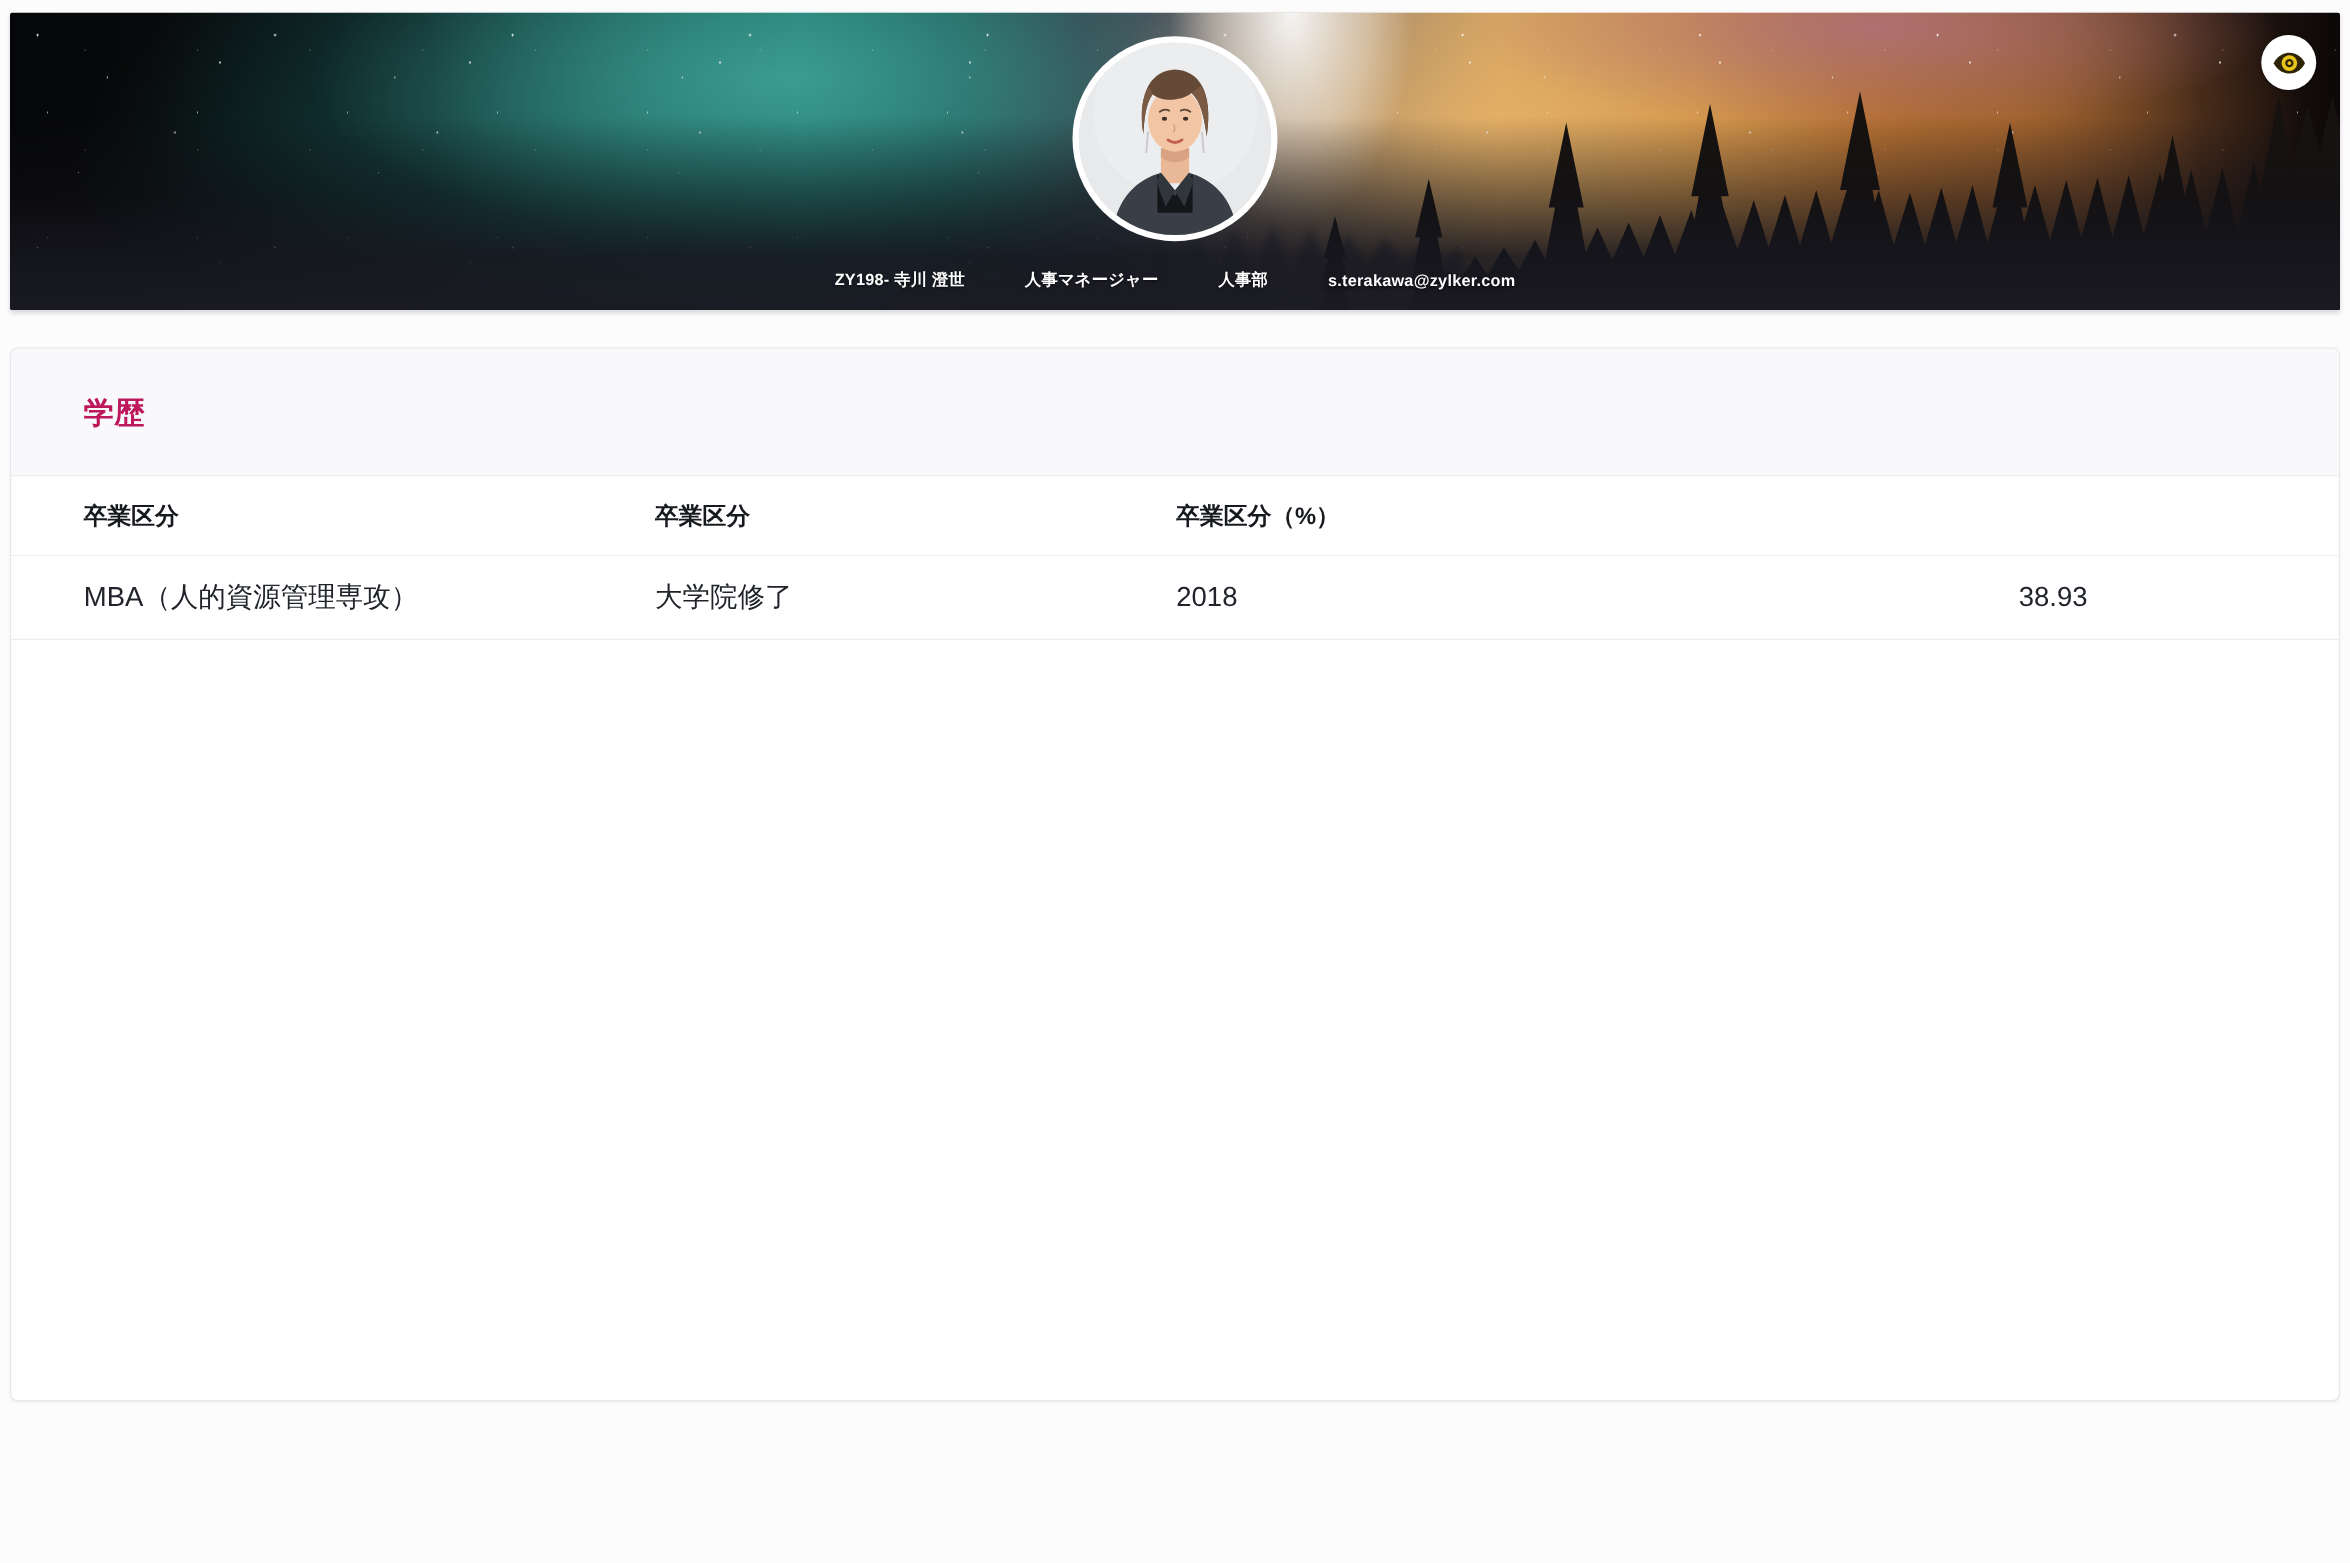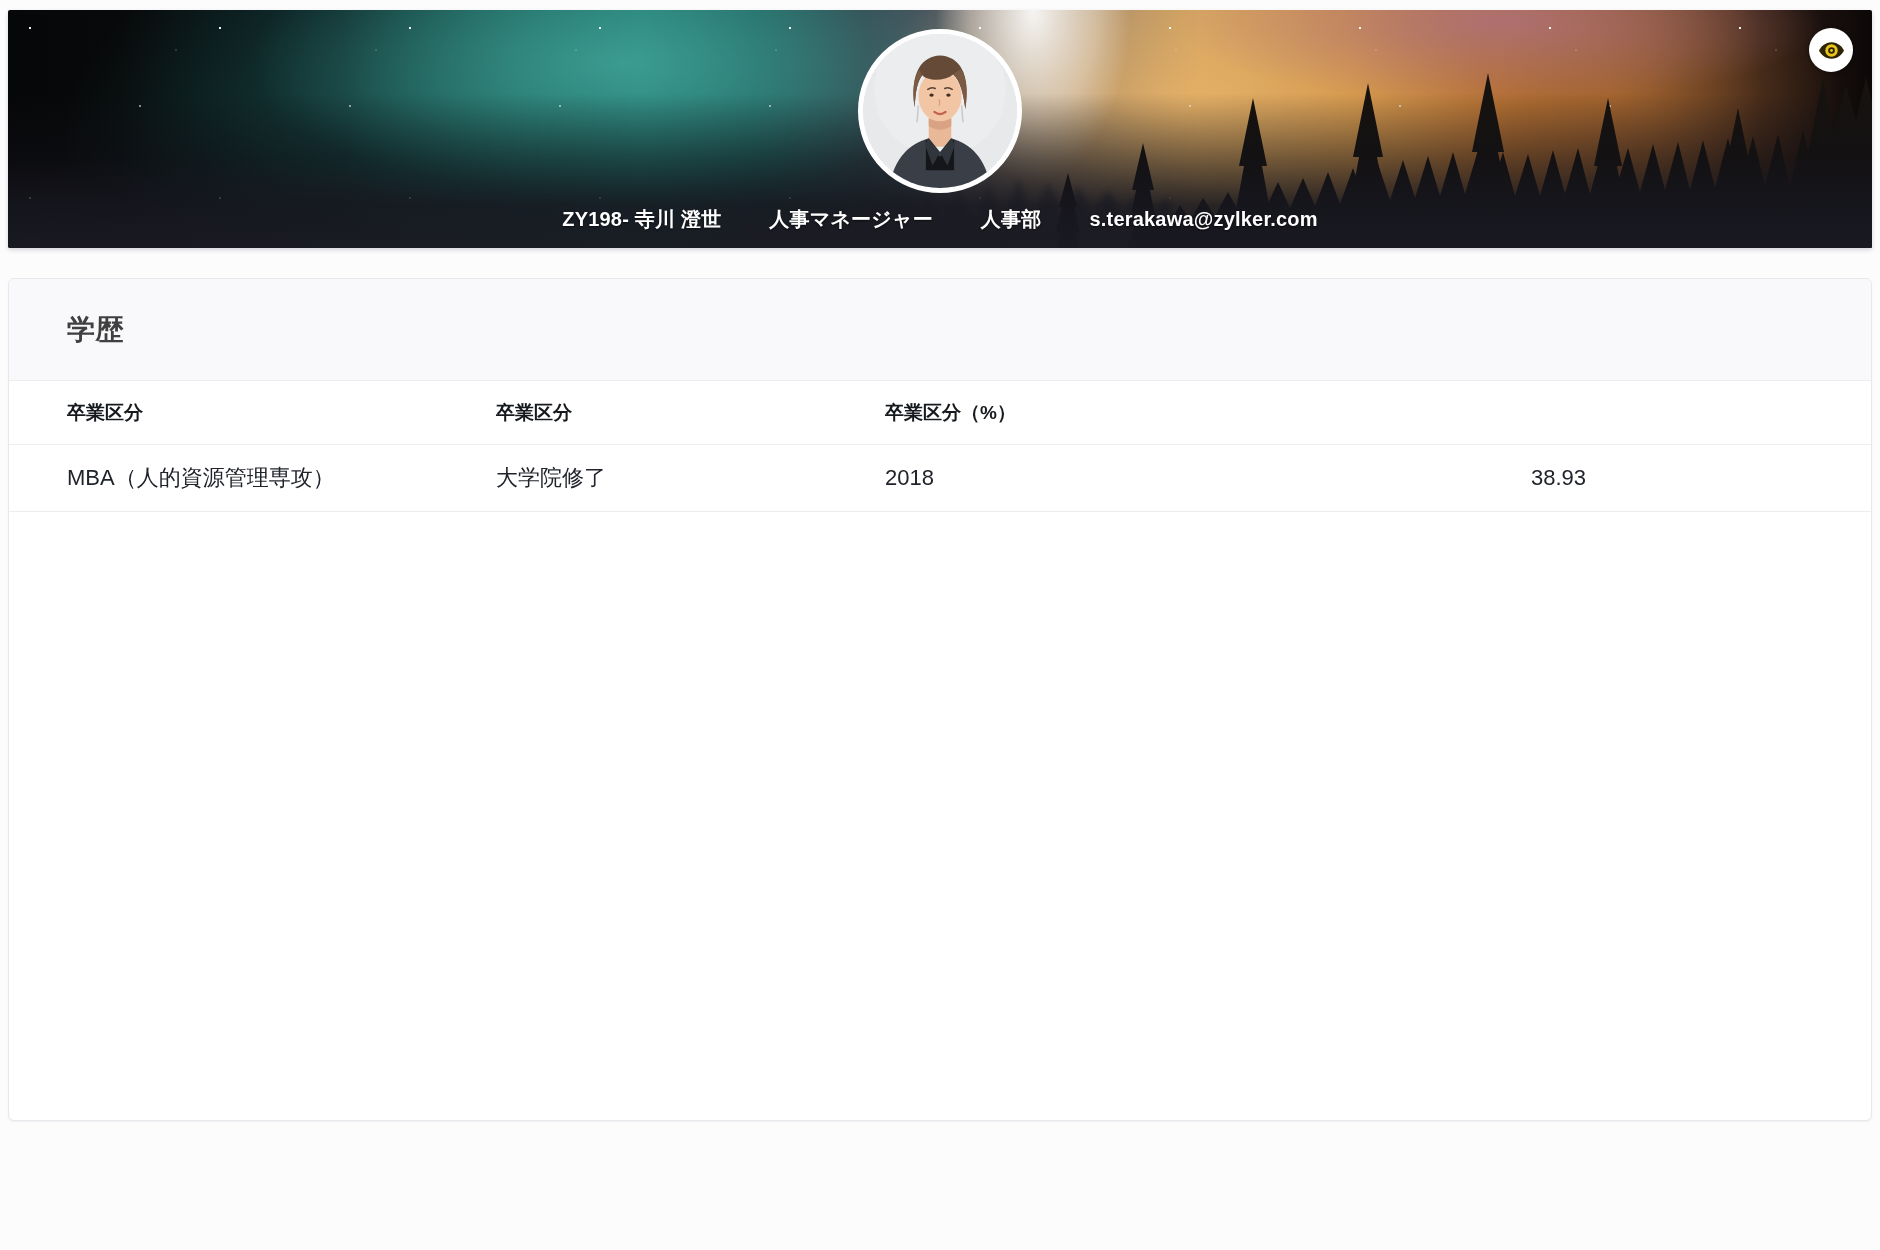--- a/index.html
+++ b/index.html
@@ -57,21 +57,21 @@
     top: 19px; left: 50%; transform: translateX(-50%);
     width: 164px; height: 164px; border-radius: 50%;
     border: 5px solid #ffffff; overflow: hidden;
     background: #e8e9eb; cursor: pointer;
   }
   .avatar svg { display: block; width: 100%; height: 100%; }
 
   .profile-bar {
     position: absolute; z-index: 5; left: 0; right: 0; bottom: 15px;
     display: flex; justify-content: center; align-items: center; gap: 48px;
-    color: #ffffff; font-weight: bold; font-size: 20px;
+    color: #ffffff; font-weight: bold; font-size: 13px;
     text-shadow: 0 1px 2px rgba(0,0,0,.6);
     letter-spacing: .2px;
   }
 
   .eye-btn {
     position: absolute; z-index: 6; top: 18px; right: 19px;
     width: 44px; height: 44px; border-radius: 50%;
     background: #ffffff; border: none; cursor: pointer;
     display: flex; align-items: center; justify-content: center;
     box-shadow: 0 1px 4px rgba(0,0,0,.35);
@@ -87,27 +87,28 @@
     box-shadow: 0 1px 2px rgba(60,60,80,.06);
     overflow: hidden;
   }
   .card-head {
     height: 102px;
     background: #f9f9fb;
     border-bottom: 1px solid #ededf0;
     display: flex; align-items: center;
     padding-left: 58px;
   }
-  .card-title { font-size: 28px; font-weight: bold; color: #404040; letter-spacing: .5px; }
+  .card-title { font-size: 24px; font-weight: bold; color: #be185d; letter-spacing: .5px; }
 
   .grid-row {
     display: grid;
     grid-template-columns: 429px 389px 646px 1fr;
     align-items: center;
     padding-left: 58px;
+    gap: 28px;
   }
   .thead {
     height: 64px;
     border-bottom: 1px solid #ededf0;
     font-size: 19px; font-weight: bold; color: #16191d;
   }
   .trow {
     height: 67px;
     border-bottom: 1px solid #ededf0;
     font-size: 22px; color: #20242a;

